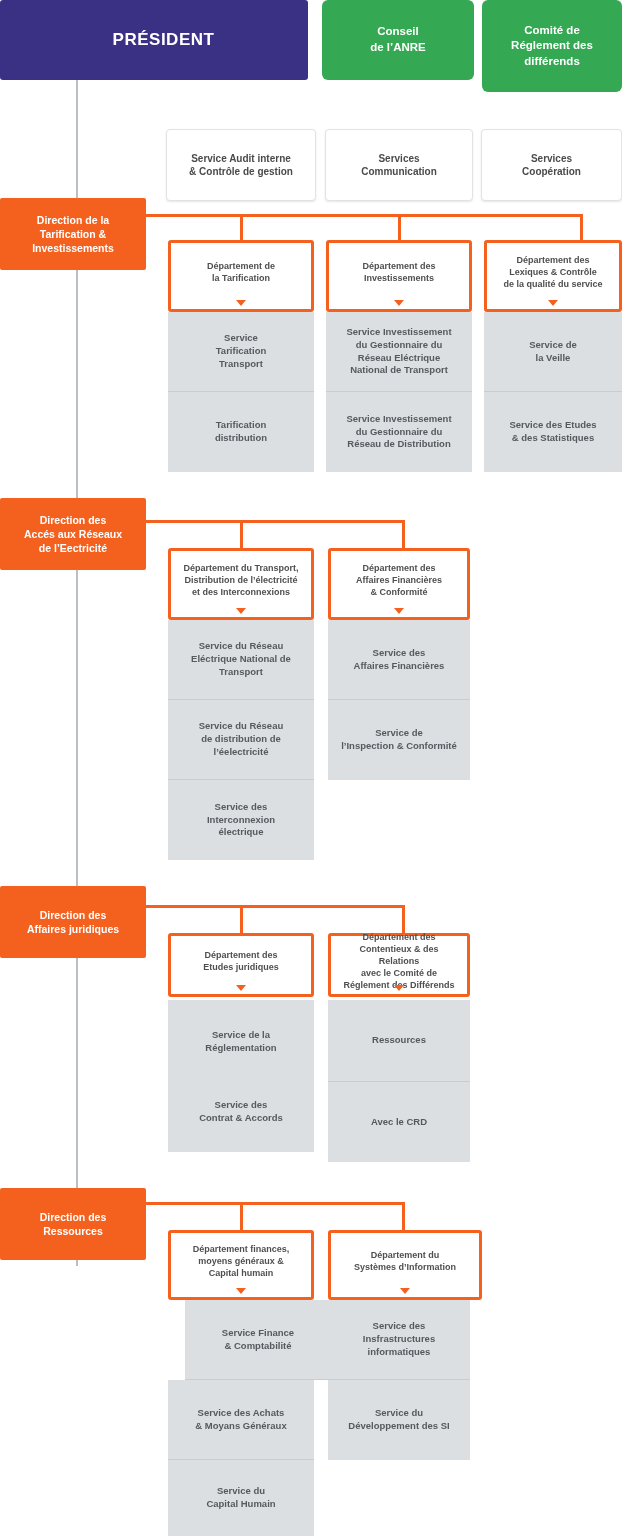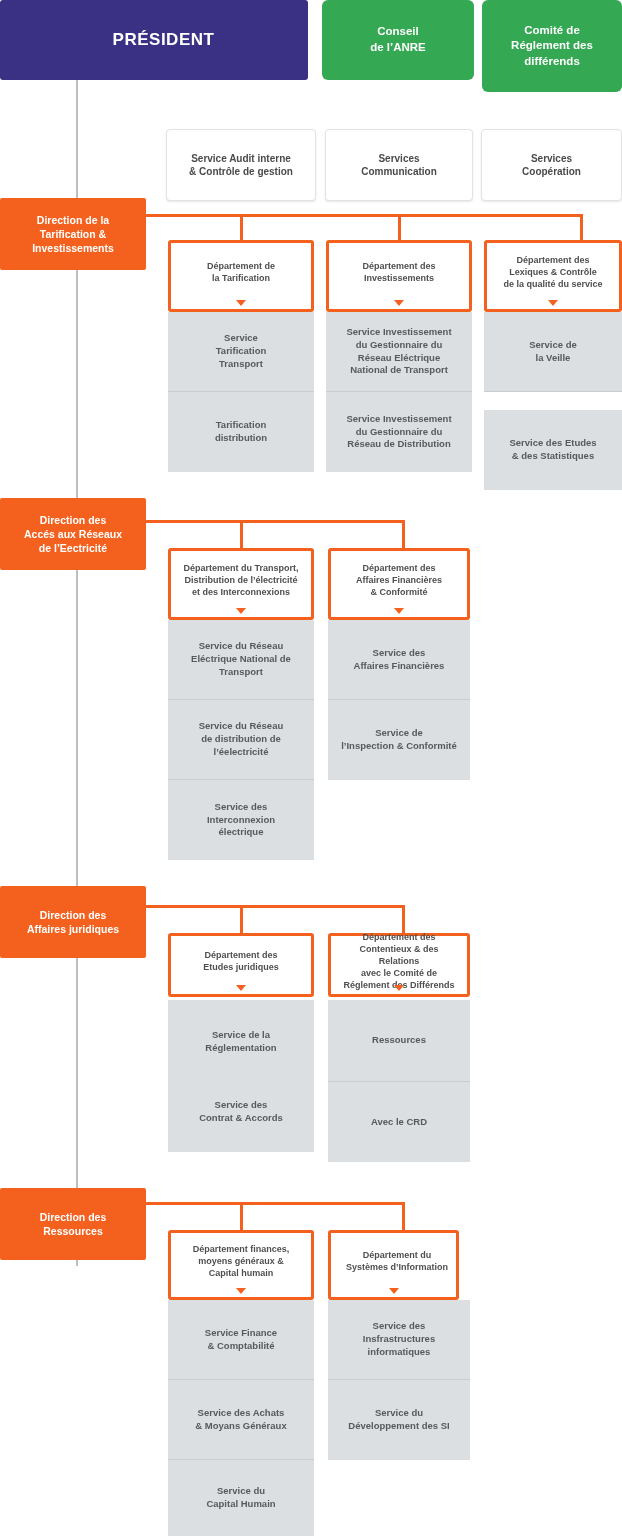--- a/index.html
+++ b/index.html
@@ -123,21 +123,21 @@
     <span class="caret"></span>
   </div>
   <div class="box service" style="left:326px;top:312px;width:146px;height:80px;">Service Investissement<br>du Gestionnaire du<br>Réseau Eléctrique<br>National de Transport</div>
   <div class="box service last" style="left:326px;top:392px;width:146px;height:80px;">Service Investissement<br>du Gestionnaire du<br>Réseau de Distribution</div>
 
   <div class="box department" style="left:484px;top:240px;width:138px;height:72px;">
     <span>Département des<br>Lexiques &amp; Contrôle<br>de la qualité du service</span>
     <span class="caret"></span>
   </div>
   <div class="box service" style="left:484px;top:312px;width:138px;height:80px;">Service de<br>la Veille</div>
-  <div class="box service last" style="left:484px;top:410px;width:138px;height:80px;">Service des Etudes<br>&amp; des Statistiques</div>
+  <div class="box service last" style="left:484px;top:392px;width:138px;height:80px;">Service des Etudes<br>&amp; des Statistiques</div>
 
   <div class="box direction" style="left:0px;top:498px;width:146px;height:72px;">Direction des<br>Accés aux Réseaux<br>de l’Eectricité</div>
 
   <div class="ln" style="left:146px;top:520px;width:259px;height:3px;"></div>
   <div class="ln" style="left:240px;top:520px;width:3px;height:30px;"></div>
   <div class="ln" style="left:402px;top:520px;width:3px;height:30px;"></div>
 
   <div class="box department" style="left:168px;top:548px;width:146px;height:72px;">
     <span>Département du Transport,<br>Distribution de l’électricité<br>et des Interconnexions</span>
     <span class="caret"></span>
@@ -176,24 +176,24 @@
   <div class="box direction" style="left:0px;top:1188px;width:146px;height:72px;">Direction des<br>Ressources</div>
 
   <div class="ln" style="left:146px;top:1202px;width:259px;height:3px;"></div>
   <div class="ln" style="left:240px;top:1202px;width:3px;height:30px;"></div>
   <div class="ln" style="left:402px;top:1202px;width:3px;height:30px;"></div>
 
   <div class="box department" style="left:168px;top:1230px;width:146px;height:70px;">
     <span>Département finances,<br>moyens généraux &amp;<br>Capital humain</span>
     <span class="caret"></span>
   </div>
-  <div class="box service" style="left:168px;top:1300px;width:146px;height:80px;">Service Finance<br>&amp; Comptabilité</div>
+  <div class="box service" style="left:185px;top:1300px;width:146px;height:80px;">Service Finance<br>&amp; Comptabilité</div>
   <div class="box service" style="left:168px;top:1380px;width:146px;height:80px;">Service des Achats<br>&amp; Moyans Généraux</div>
   <div class="box service last" style="left:168px;top:1460px;width:146px;height:76px;">Service du<br>Capital Humain</div>
 
-  <div class="box department" style="left:328px;top:1230px;width:131px;height:70px;align-items:flex-end;">
+  <div class="box department" style="left:328px;top:1230px;width:154px;height:70px;">
     <span>Département du<br>Systèmes d’Information</span>
     <span class="caret"></span>
   </div>
   <div class="box service" style="left:328px;top:1300px;width:142px;height:80px;">Service des<br>Insfrastructures<br>informatiques</div>
   <div class="box service last" style="left:328px;top:1380px;width:142px;height:80px;">Service du<br>Développement des SI</div>
 
 </div>
 
 </body></html>

